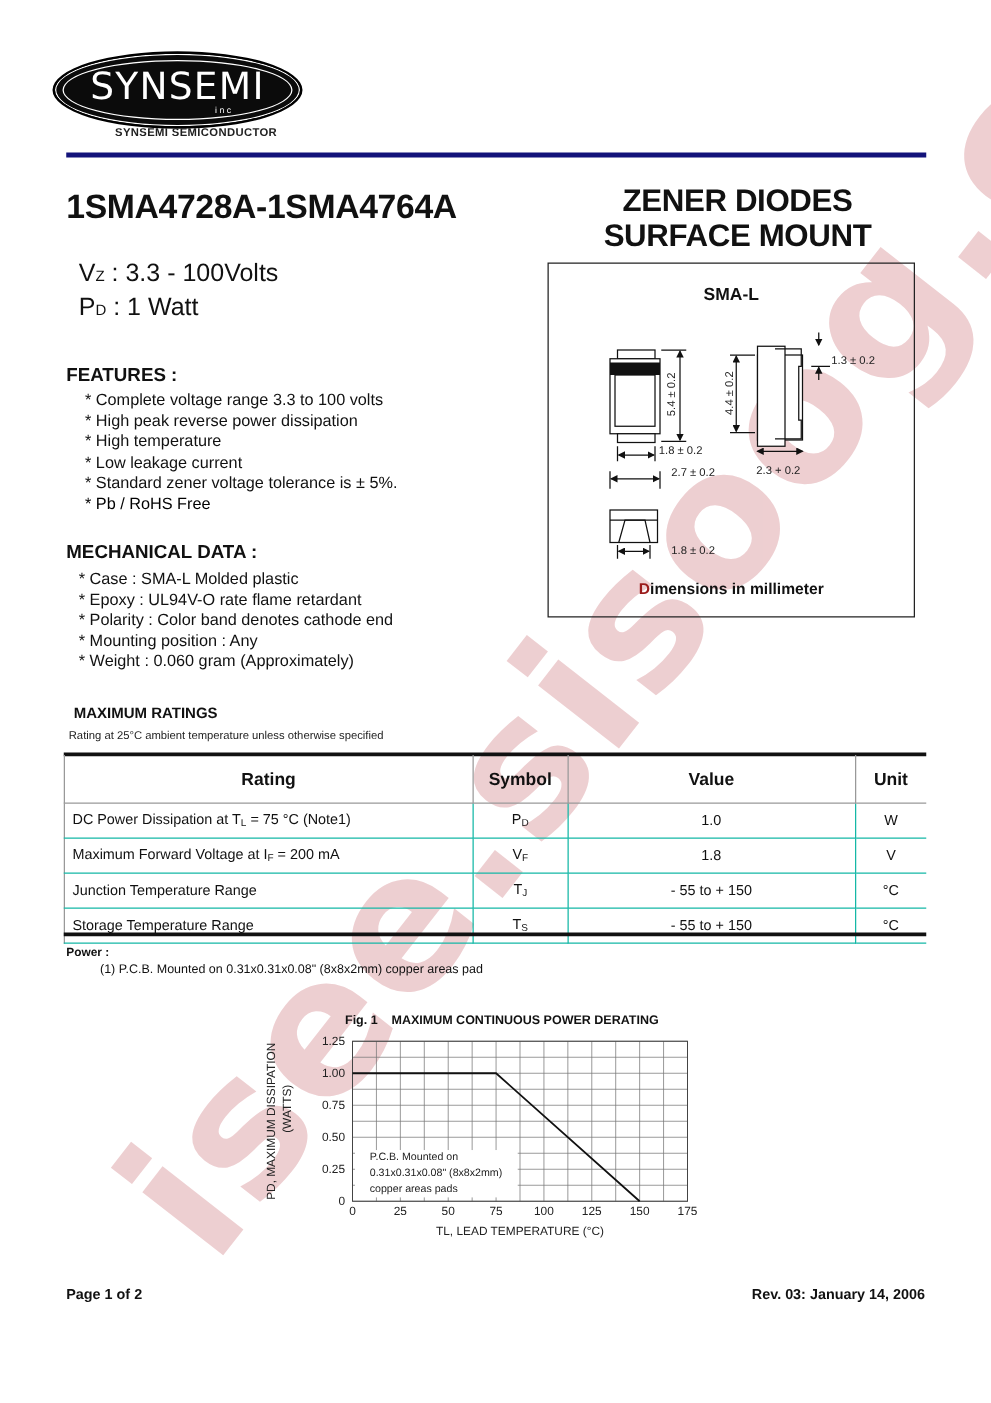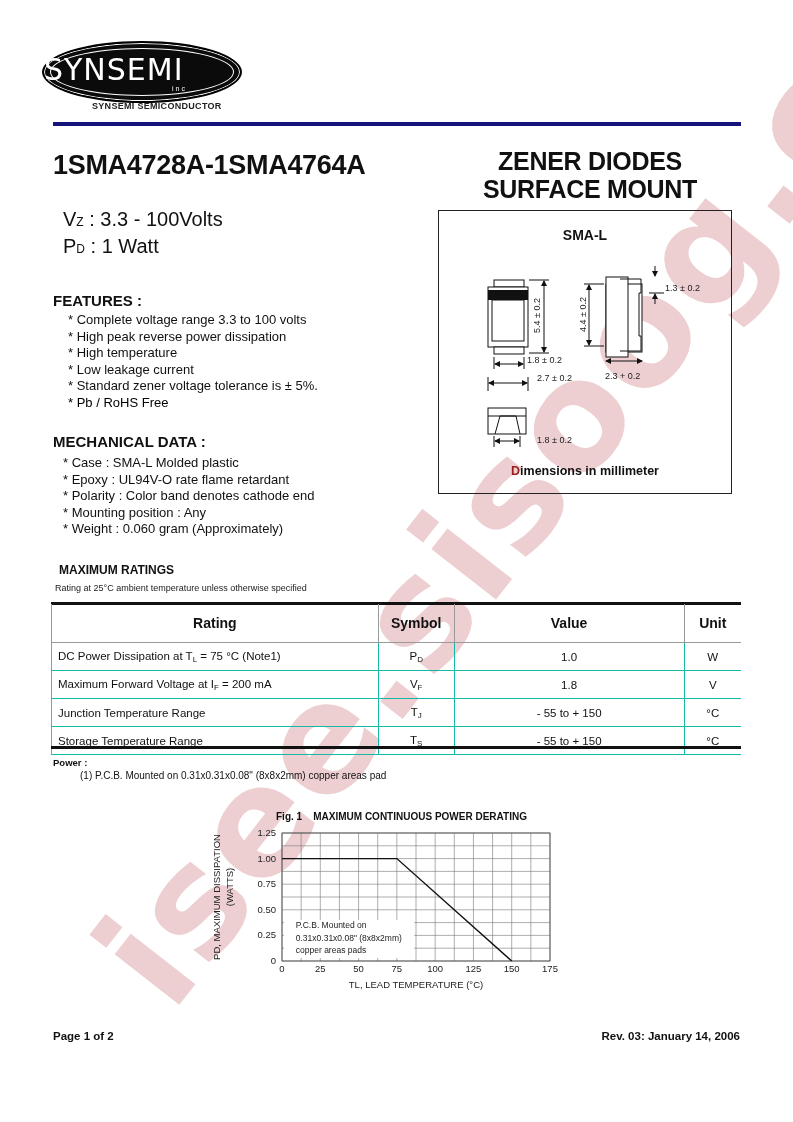--- a/index.html
+++ b/index.html
@@ -1,20 +1,20 @@
 <!DOCTYPE html>
 <html><head>
 <meta charset="utf-8">
 <style>
   html,body{margin:0;padding:0;background:#fff;}
   body{width:793px;height:1122px;position:relative;overflow:hidden;font-family:"Liberation Sans",sans-serif;color:#111;}
   .abs{position:absolute;}
   .logo-oval{left:42px;top:41px;width:196px;height:58px;border-radius:50%;background:#0b0b0b;border:2px solid #000;box-shadow:0 0 0 1px #fff inset;}
   .logo-oval .inner{position:absolute;left:6px;top:5px;right:6px;bottom:5px;border-radius:50%;border:1.5px solid #fff;}
-  .logo-text{position:absolute;left:0;right:0;top:9px;text-align:left;color:#fff;font-size:30px;letter-spacing:1px;font-family:"DejaVu Sans",sans-serif;font-weight:normal;}
+  .logo-text{position:absolute;left:0;right:0;top:9px;text-align:center;color:#fff;font-size:30px;letter-spacing:1px;font-family:"DejaVu Sans",sans-serif;font-weight:normal;}
   .logo-inc{position:absolute;left:128px;top:42px;color:#fff;font-size:7px;letter-spacing:2px;}
   .logo-sub{left:92px;top:101px;font-size:9px;font-weight:bold;letter-spacing:0.3px;color:#222;}
   .rule{left:53px;top:122px;width:688px;height:4px;background:#13137a;}
   .title{left:53px;top:150px;font-size:27px;font-weight:bold;letter-spacing:-0.3px;}
   .subtitle{left:440px;top:147px;width:300px;text-align:center;font-size:25px;font-weight:bold;line-height:28px;letter-spacing:-0.3px;}
   .spec{left:63px;font-size:20px;font-weight:normal;}
   .spec sub{font-size:12px;vertical-align:baseline;position:relative;top:0;}
   .sec-h{left:53px;font-size:15px;font-weight:bold;}
   .list{left:68px;font-size:13px;line-height:16.6px;}
   .list div{white-space:nowrap;}

